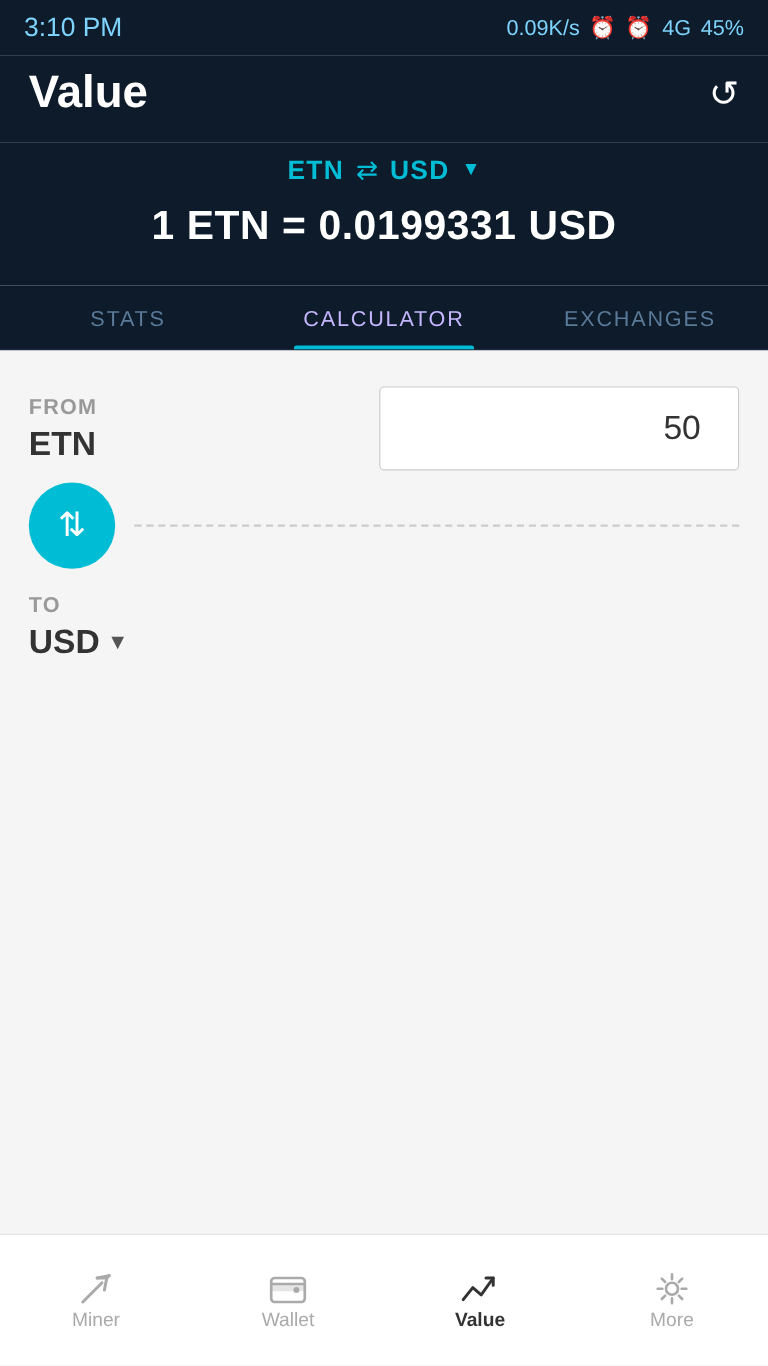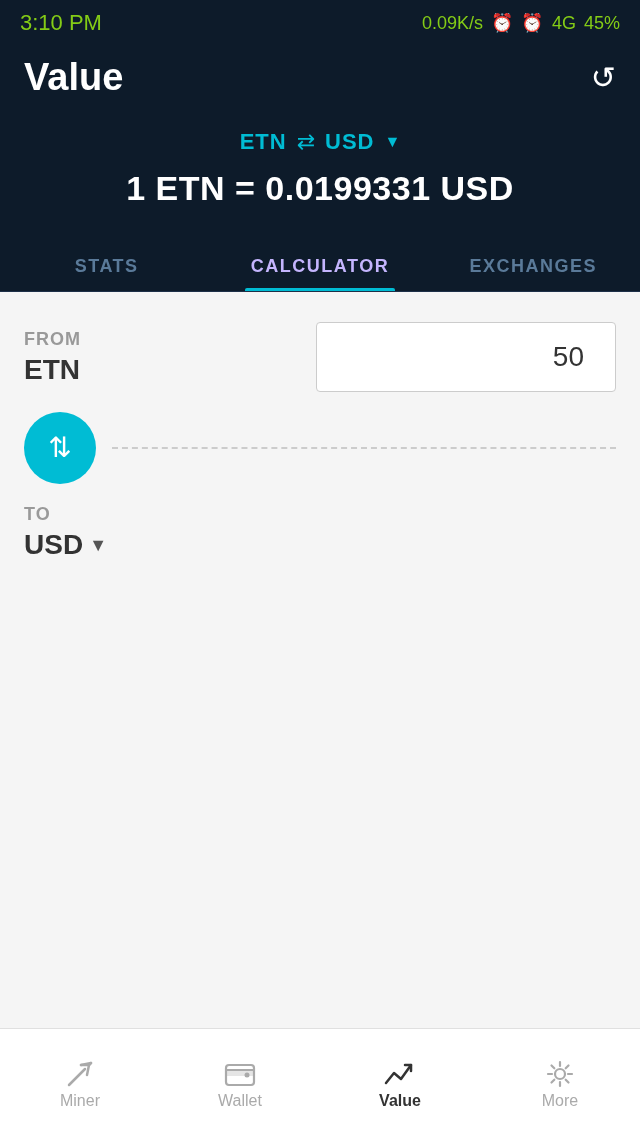--- a/index.html
+++ b/index.html
@@ -9,21 +9,21 @@
       min-height: 1138px;
       font-family: -apple-system, 'Helvetica Neue', Arial, sans-serif;
       background: #f5f5f5;
       display: flex;
       flex-direction: column;
     }
 
     
     .status-bar {
       background: #0d1b2a;
-      color: #84cc16;
+      color: #7dd3fc;
       font-size: 22px;
       font-weight: 500;
       padding: 8px 20px;
       display: flex;
       justify-content: space-between;
       align-items: center;
       height: 46px;
     }
     .status-bar-right {
       display: flex;
@@ -94,21 +94,21 @@
       background: #0d1b2a;
       display: flex;
       border-bottom: 1px solid #1e3048;
     }
     .tab {
       flex: 1;
       text-align: center;
       padding: 18px 0 14px 0;
       color: #5a7a99;
       font-size: 18px;
-      font-weight: 700;
+      font-weight: 400;
       letter-spacing: 1.5px;
       cursor: pointer;
       position: relative;
     }
     .tab.active {
       color: #c4b5fd;
     }
     .tab.active::after {
       content: '';
       position: absolute;
@@ -126,21 +126,21 @@
       background: #f5f5f5;
       padding: 30px 24px;
     }
 
     
     .from-section {
       display: flex;
       align-items: center;
       justify-content: space-between;
       background: #f5f5f5;
-      margin-bottom: 20px;
+      margin-bottom: 10px;
     }
     .from-label-group {
       display: flex;
       flex-direction: column;
     }
     .label-text {
       color: #999;
       font-size: 18px;
       font-weight: 600;
       letter-spacing: 1px;

